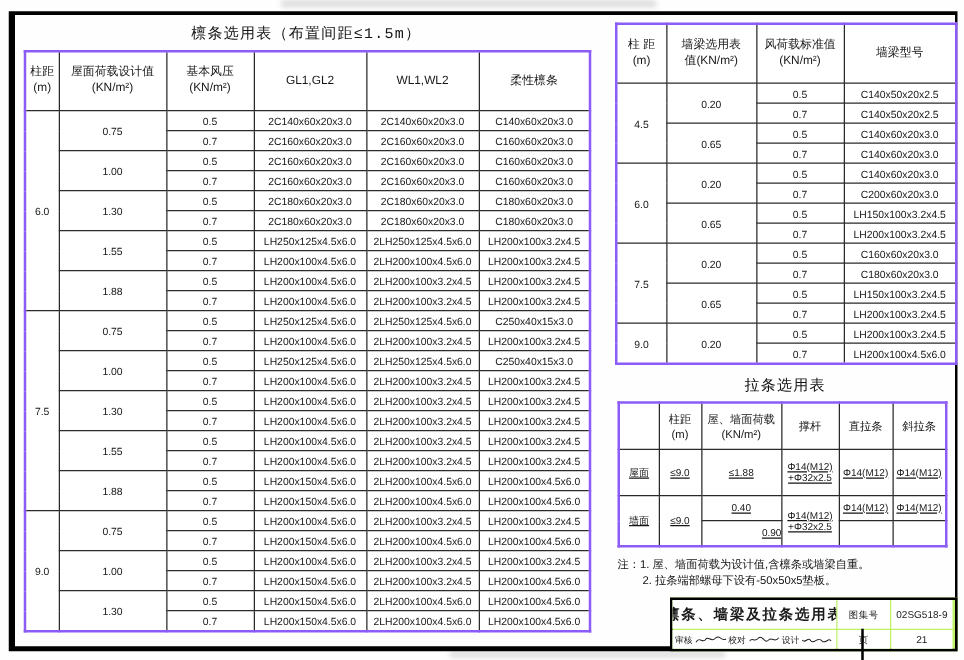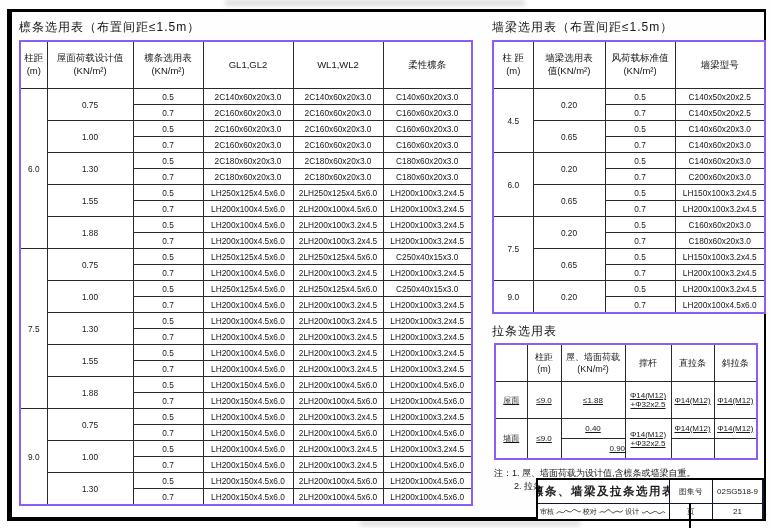--- a/index.html
+++ b/index.html
@@ -5,22 +5,22 @@
   html,body{margin:0;padding:0;background:#ffffff;}
   .sheet{position:relative;width:771px;height:528px;background:#fefefe;overflow:hidden;
          font-family:"Liberation Sans",sans-serif;color:#1a1a1a;}
   .frame{position:absolute;left:7px;top:9px;right:5px;bottom:7px;
          border-style:solid;border-color:#000;border-width:3px 2px 4px 5px;}
   .smudge{position:absolute;background:#c4c4c4;opacity:.55;filter:blur(2px);}
 
   .col-left{position:absolute;left:7px;top:6px;width:452px;}
   .col-right{position:absolute;left:480px;top:6px;width:272px;}
 
-  .tbl-title{text-align:left;font-size:12px;letter-spacing:1px;color:#141414;
-             height:18px;line-height:18px;margin-bottom:4px;white-space:nowrap;}
+  .tbl-title{text-align:center;font-size:12px;letter-spacing:1px;color:#141414;
+             height:18px;line-height:18px;margin-bottom:4px;white-space:nowrap;font-family:Liberation Mono, monospace;}
   .tie-title{margin-top:8px;margin-bottom:3px;}
 
   table{border-collapse:collapse;table-layout:fixed;border:2px solid #8b5cf6;background:#fff;}
   th,td{border:1px solid #2a2a2a;text-align:center;vertical-align:middle;padding:0;
         color:#161616;white-space:pre-line;overflow:hidden;font-weight:normal;}
   thead th{font-size:9.5px;line-height:1.35;}
   #purlin-table thead th,#wall-table thead th{height:46px;}
   #purlin-table td{height:15px;font-size:8.3px;}
   #wall-table td{height:15px;font-size:8.3px;}
   td.grp,td.load{font-size:8.8px;text-align:center;}
@@ -30,21 +30,21 @@
   #tie-table tbody tr:nth-child(2) td,#tie-table tbody tr:nth-child(2) th{height:19px;}
   #tie-table tbody tr:nth-child(3) td{height:19px;padding-left:48px;}
   #tie-table{margin-left:2px;}
 
   .notes{margin-top:7px;font-size:9px;line-height:13px;color:#141414;}
   .notes .n1{margin-left:2px;}
   .notes .n2{margin-left:22px;}
 
   .title-block{position:absolute;right:-2px;bottom:-4px;width:226px;
                display:grid;grid-template-columns:131px 42px 49px;grid-template-rows:23px 15px;
-               background:#0f172a;gap:1px;border:2px solid #000;}
+               background:#bef264;gap:1px;border:2px solid #000;}
   .tb-cell{background:#fff;display:flex;align-items:center;justify-content:center;overflow:hidden;}
   .tb-title{font-size:11.5px;font-weight:bold;letter-spacing:1.5px;white-space:nowrap;}
   .tb-small{font-size:7.5px;letter-spacing:.5px;}
   .tb-no{font-size:8px;}
   .tb-approvals{justify-content:flex-start;padding:0 2px;gap:1px;}
   .app-label{font-size:7px;white-space:nowrap;flex:none;}
 
   .fold-mark{position:absolute;left:677px;bottom:-12px;width:2px;height:26px;background:#000;}
 </style>
 </head>
@@ -66,21 +66,21 @@
             <col style="width: 90px;">
             <col style="width: 90px;">
             <col style="width: 89px;">
           </colgroup>
           <thead>
             <tr>
               <th>柱距
 (m)</th>
               <th>屋面荷载设计值
 (KN/m²)</th>
-              <th>檩条选用表
+              <th>基本风压
 (KN/m²)</th>
               <th>GL1,GL2</th>
               <th>WL1,WL2</th>
               <th>柔性檩条</th>
             </tr>
           </thead>
           <tbody>
             <tr>
               <td rowspan="10" class="grp">6.0</td>
               <td rowspan="2" class="load">0.75</td>
@@ -251,21 +251,20 @@
               <td>0.7</td>
               <td>LH200x150x4.5x6.0</td>
               <td>2LH200x100x4.5x6.0</td>
               <td>LH200x100x4.5x6.0</td>
             </tr>
           </tbody>
         </table>
     </div>
 
     <div class="col-right">
-      <div class="tbl-title">墙梁选用表（布置间距≤1.5m）</div>
       <table id="wall-table" style="width:272px;">
           <colgroup>
             <col style="width: 40px;">
             <col style="width: 72px;">
             <col style="width: 70px;">
             <col style="width: 90px;">
           </colgroup>
           <thead>
             <tr>
               <th>柱 距

